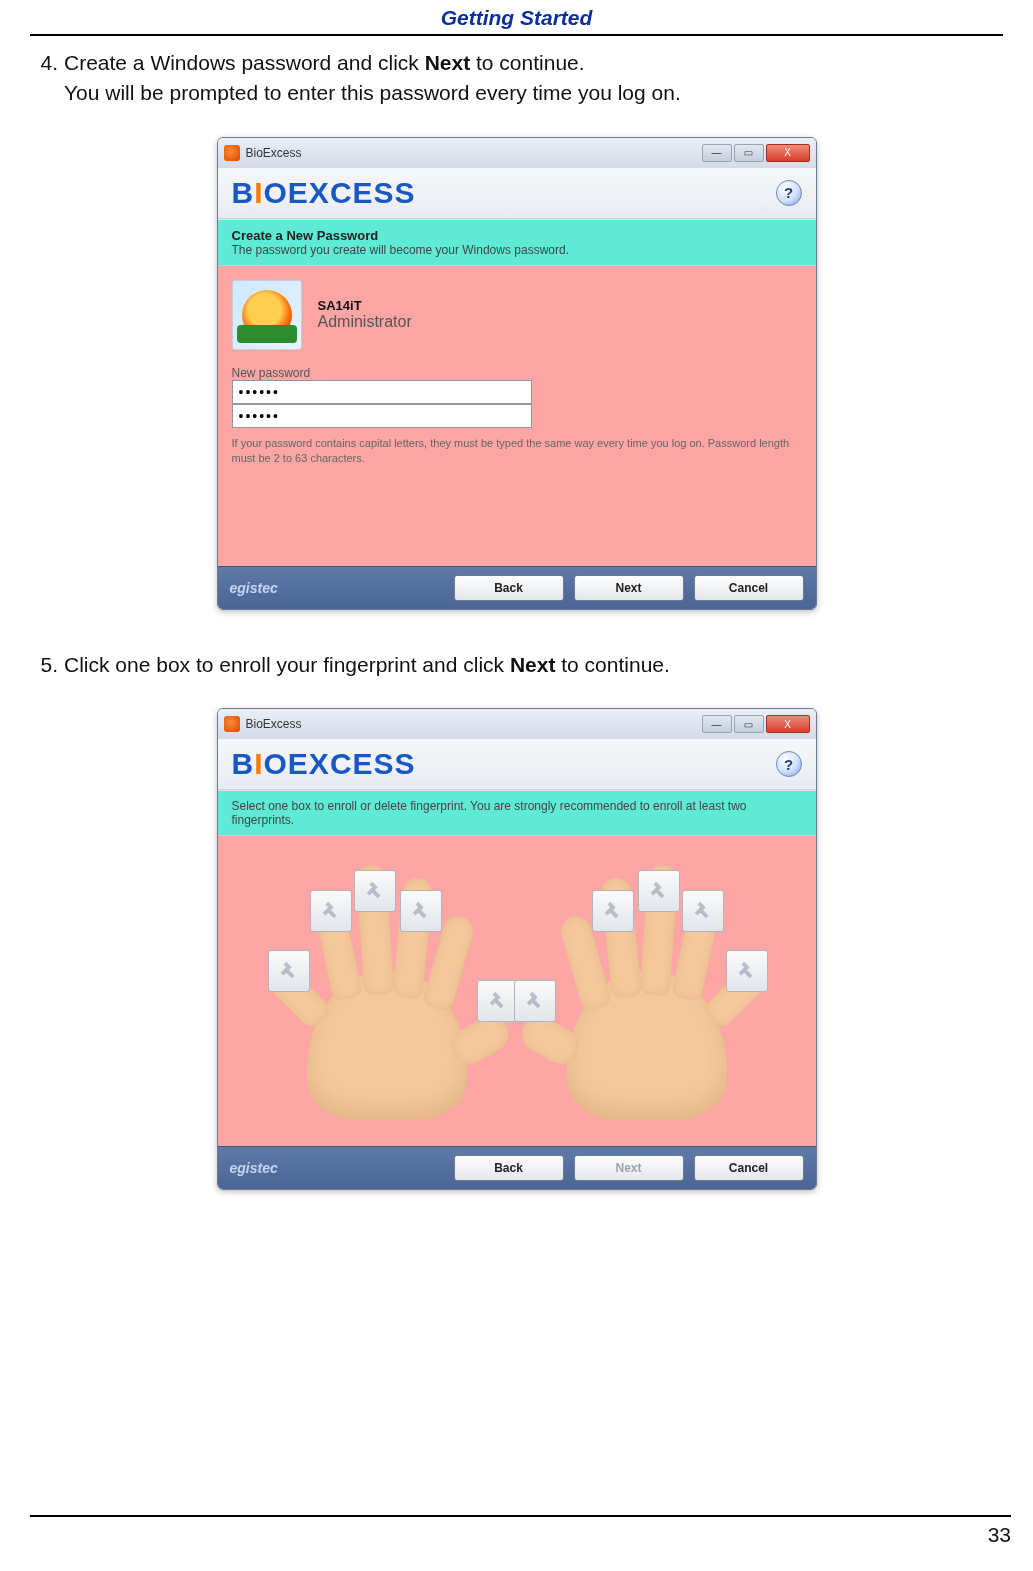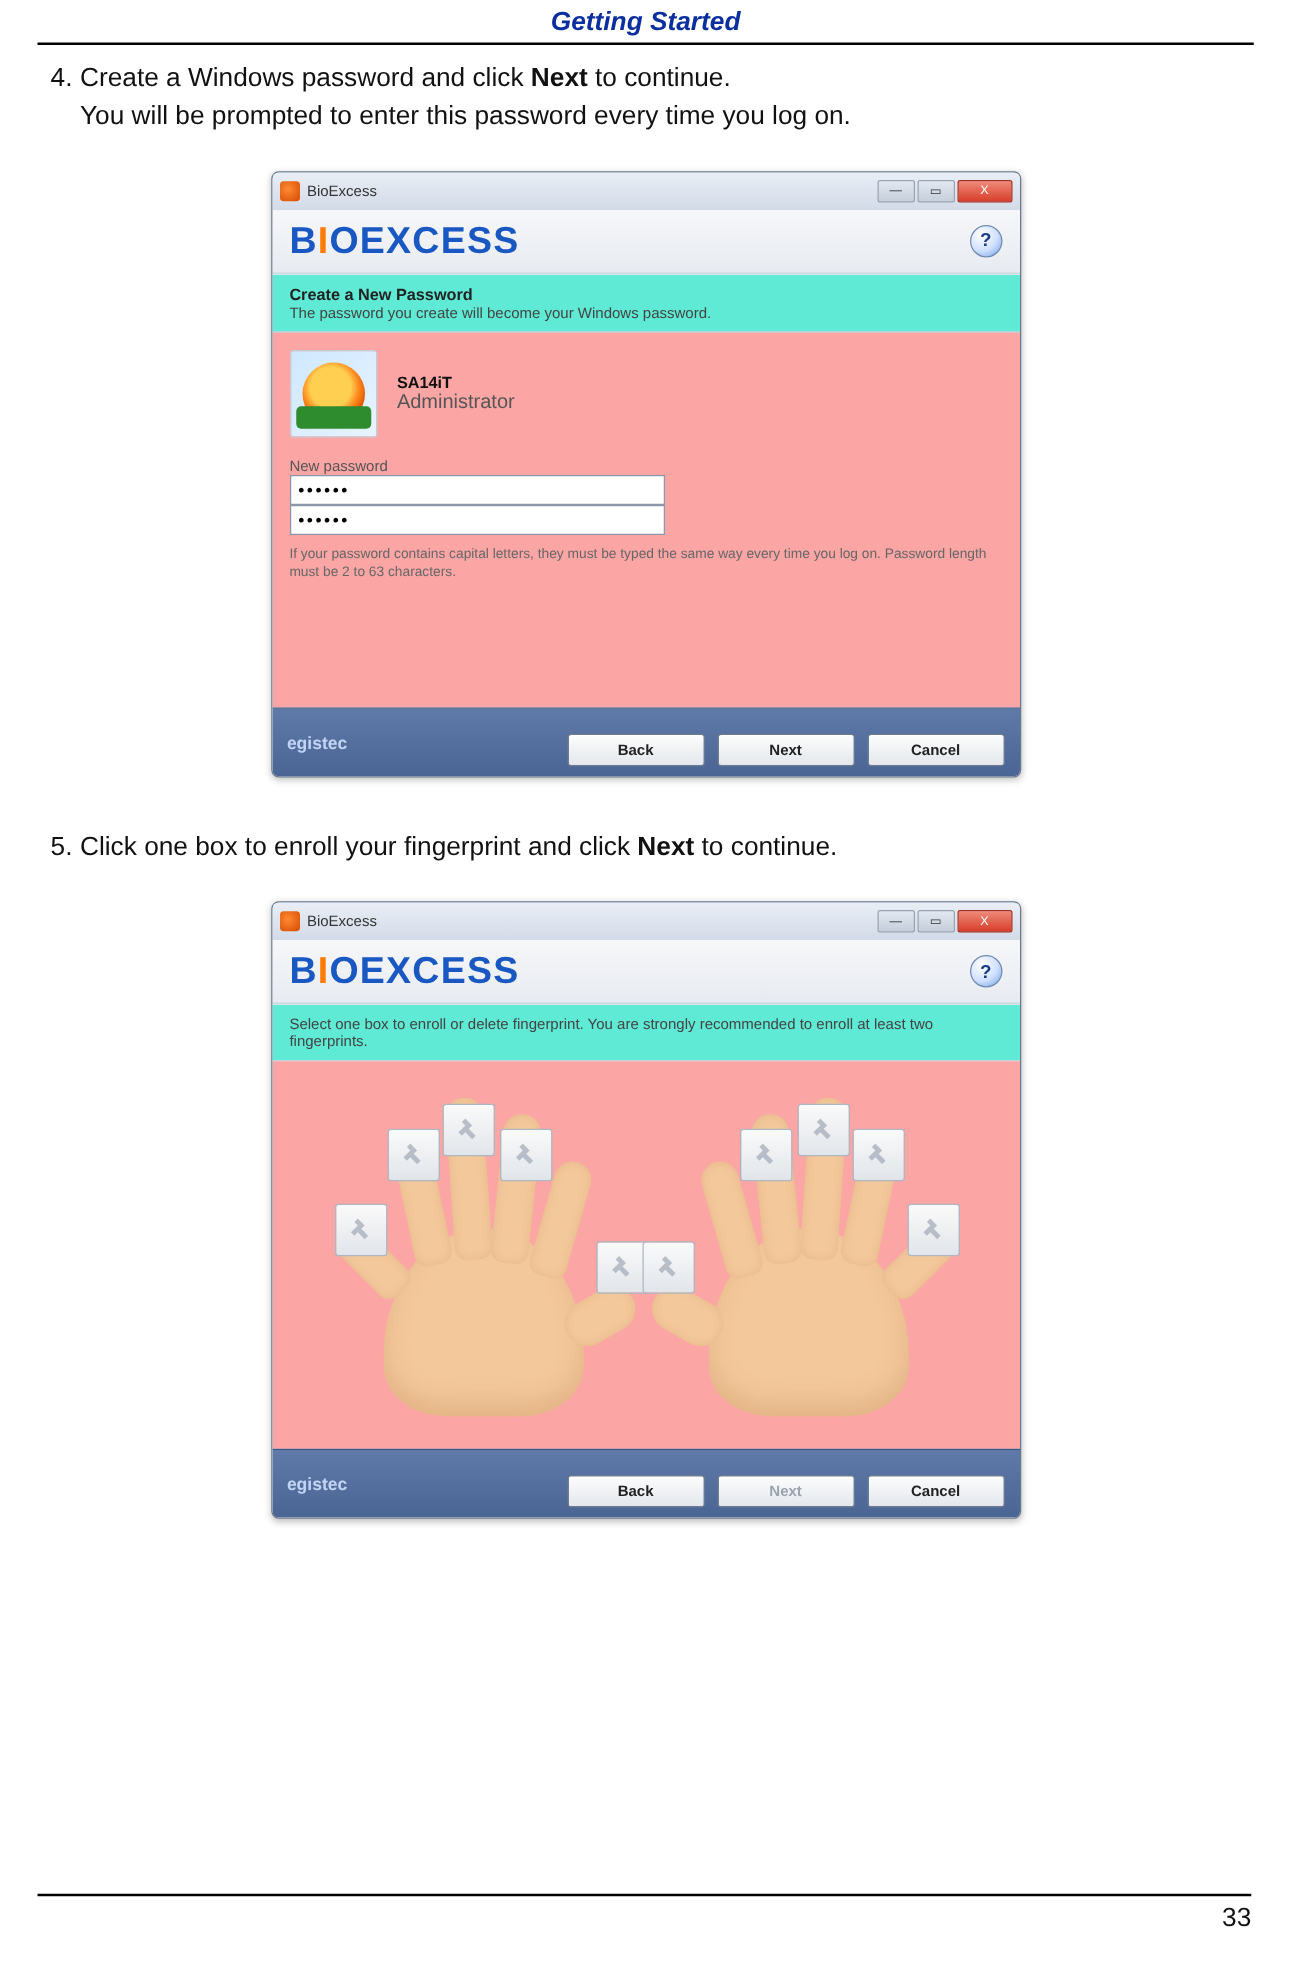--- a/index.html
+++ b/index.html
@@ -140,30 +140,30 @@
     background:#fff;
   }
   .hint { font-size: 11px; color:#666; margin-top:8px; line-height:1.4; }
   .footer-bar {
     background: linear-gradient(#5f7aa8,#4a6494);
     padding: 8px 12px;
     display:flex; align-items:center; gap:10px;
     border-top:1px solid #3b567f;
   }
   .brand-footer {
-    color:#cfe0ff; font-size:14px; font-weight:bold;
+    color:#cfe0ff; font-size:14px; font-style:italic; font-weight:bold;
     flex:0 0 auto; opacity:.9;
   }
   .footer-bar .spacer{flex:1;}
   .dlg-btn {
     width:110px; height:26px;
     background: linear-gradient(#fdfdfd,#e3e7ec);
     border:1px solid #6b7a8f; border-radius:3px;
     font-size:12px; font-weight:bold; color:#222;
-    display:flex; align-items:center; justify-content:center;margin-top:12px;
+    display:flex; align-items:center; justify-content:center;
   }
   .dlg-btn.disabled { color:#9aa4b1; }
   .hands-area{
     position:relative; height:280px;
     display:flex; justify-content:center; gap:30px; align-items:flex-start;
     padding-top:10px;
   }
   .hand{
     position:relative; width:230px; height:260px;
   }
@@ -182,21 +182,21 @@
   }
   .fbox{
     position:absolute; width:42px; height:42px;
     background:linear-gradient(#fafafa,#e1e5ea);
     border:1px solid #aeb6c2; border-radius:3px;
     display:flex; align-items:center; justify-content:center;
     color:#8b96a6;
   }
   .fbox svg{width:22px;height:22px;opacity:.55;}
   .page-footer{
-    position:absolute; bottom:24px; left:30px; right:32px;
+    position:absolute; bottom:24px; left:30px; right:22px;
     border-top:2px solid #000;
     text-align:right; padding-top:6px;
     font-size:21px; color:#111;
   }
 </style>
 </head>
 <body>
 
 <div class="page-header">
   <span class="header-title">Getting Started</span>

